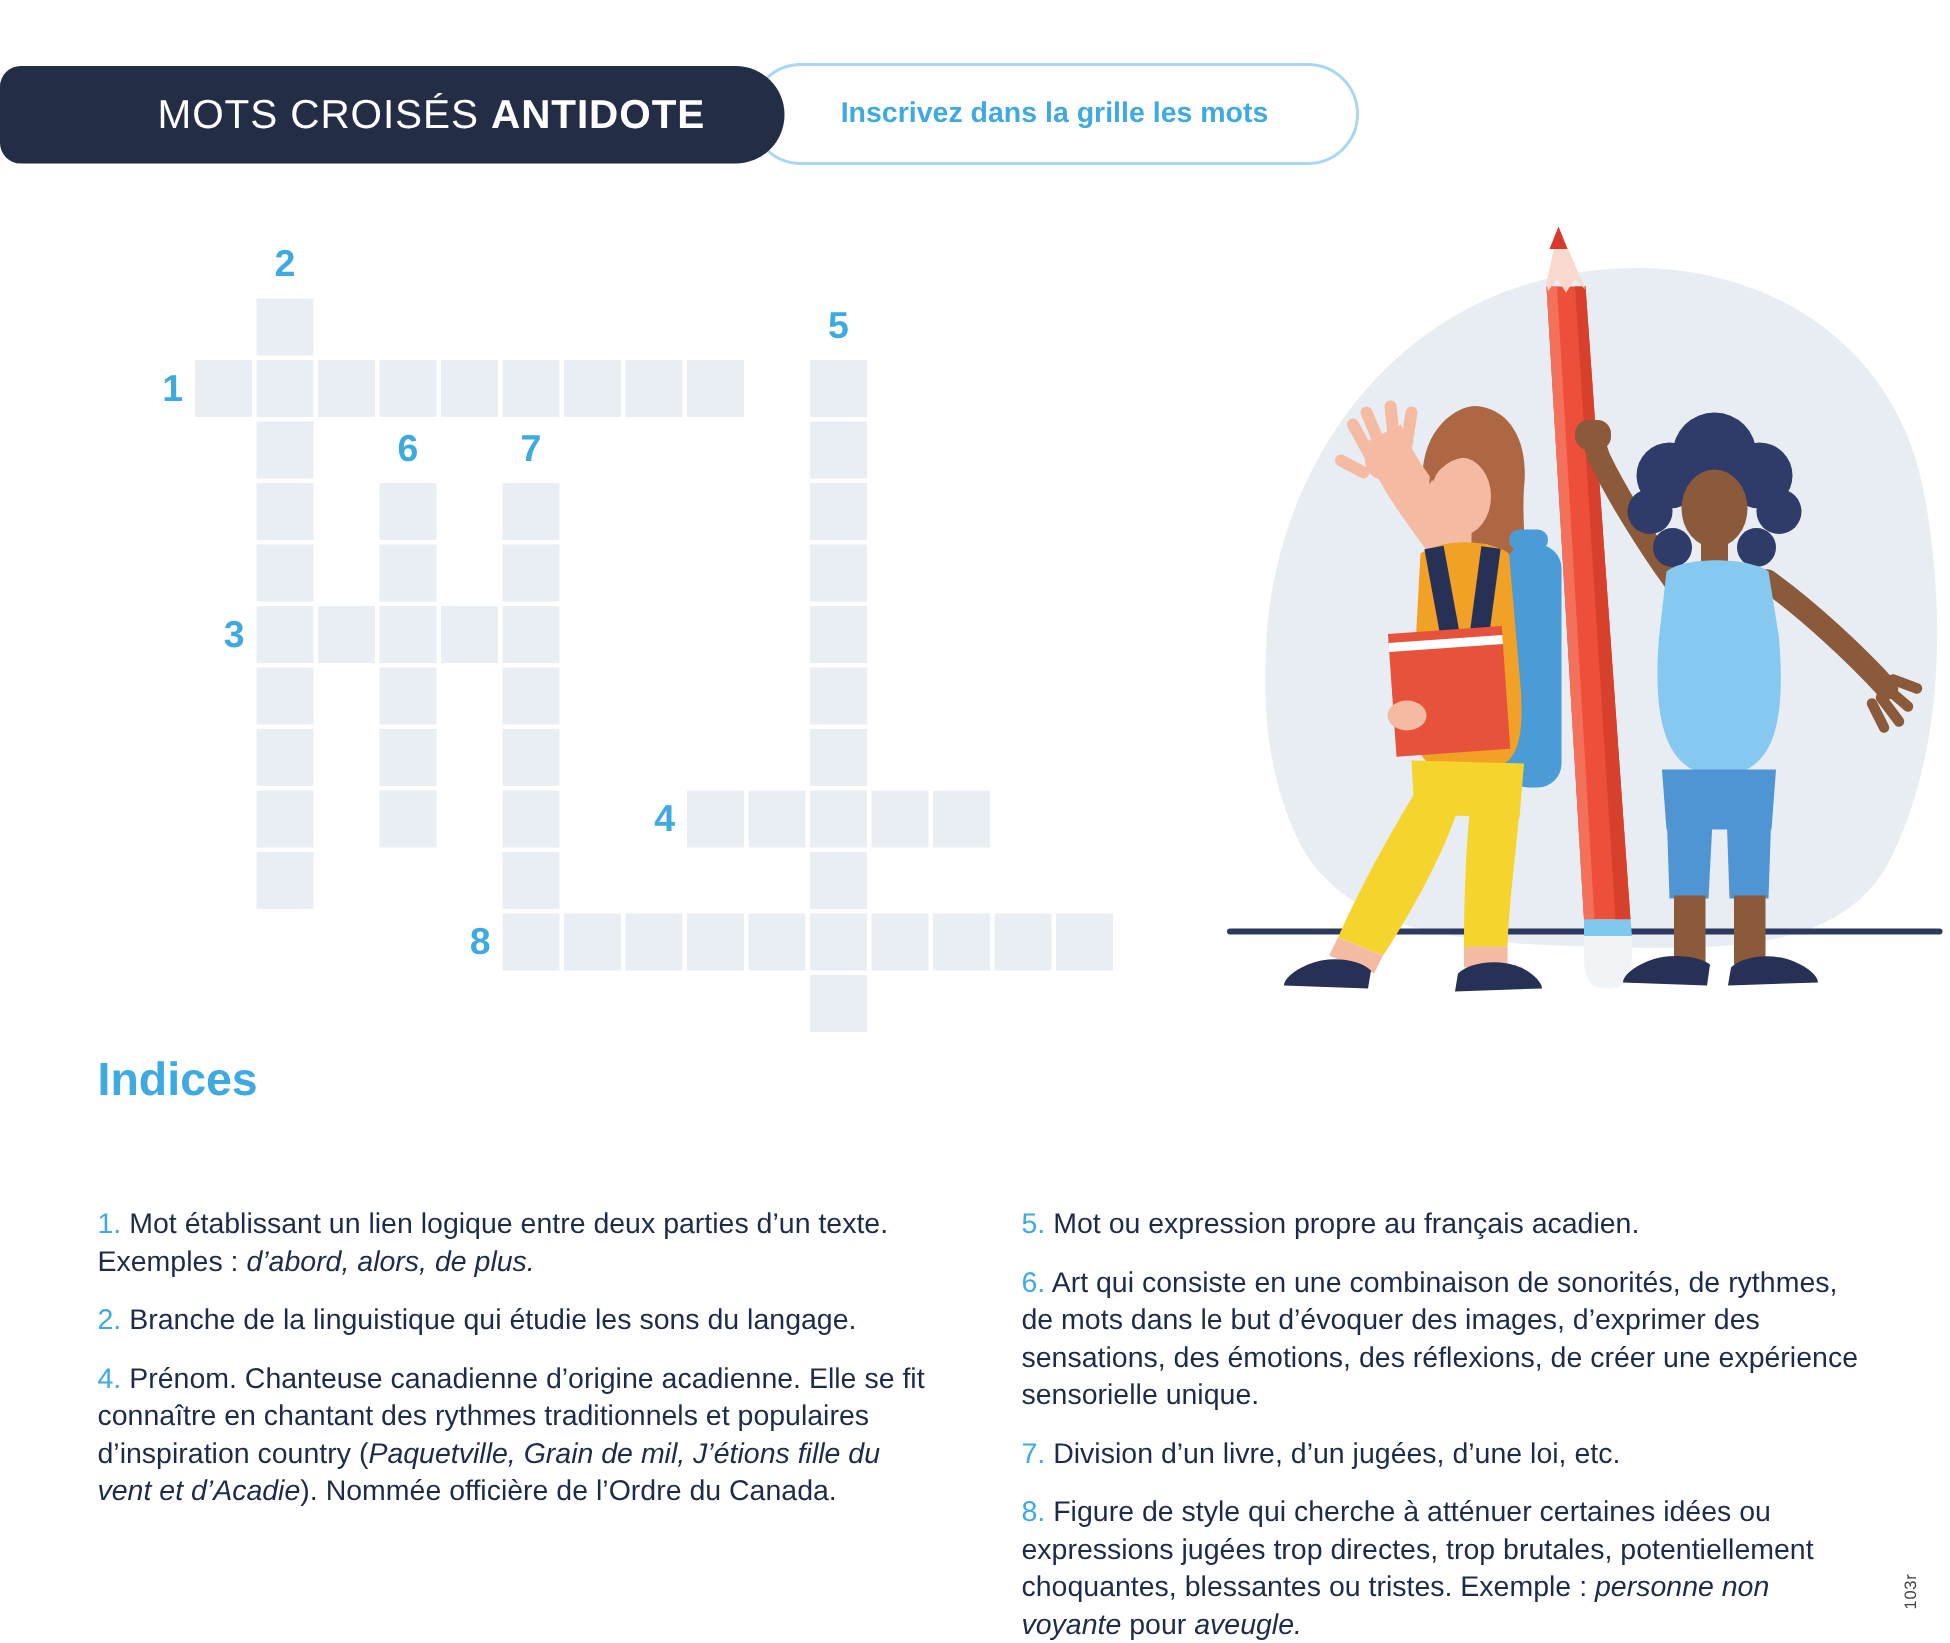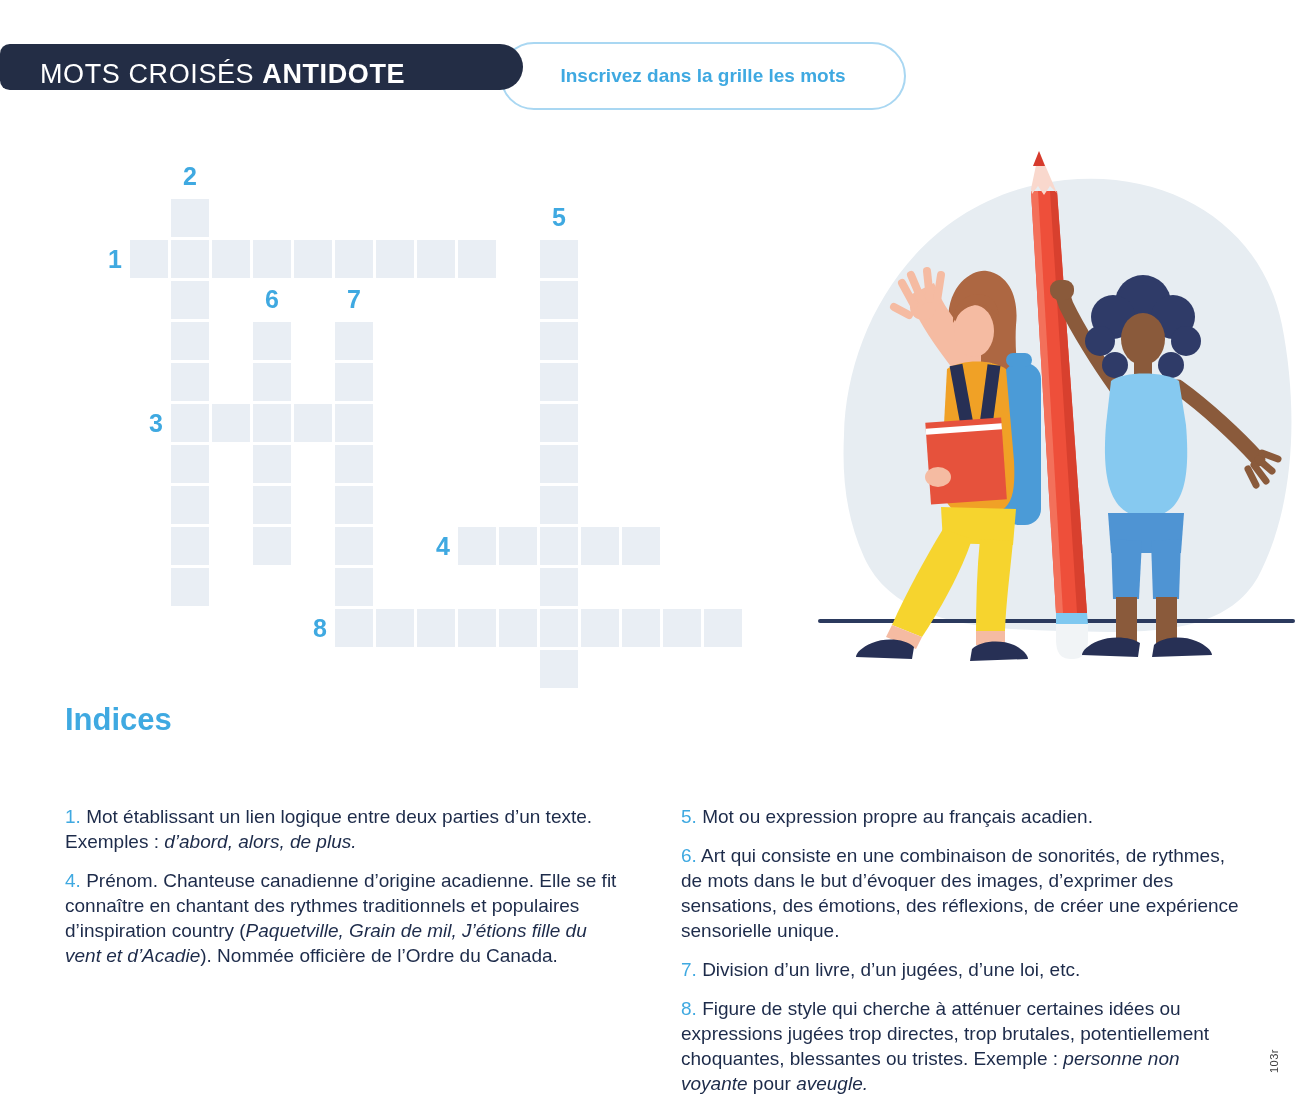--- a/index.html
+++ b/index.html
@@ -10,23 +10,23 @@
   }
   
   .pill{
     position:absolute;left:500px;top:42px;width:406px;height:68px;
     border:2px solid var(--pill-border);border-radius:35px;box-sizing:border-box;
     display:flex;flex-direction:column;justify-content:center;align-items:center;
     color:var(--accent-blue);font-weight:bold;font-size:19px;line-height:26px;
     z-index:1;background:#fff;text-align:center;
   }
   .band{
-    position:absolute;left:0;top:44px;width:523px;height:46px;
+    position:absolute;left:0;top:44px;width:523px;height:65px;
     background:var(--band-bg);border-radius:14px 33px 33px 14px;
-    display:flex;align-items:flex-end;padding-left:40px;box-sizing:border-box;
+    display:flex;align-items:center;padding-left:105px;box-sizing:border-box;
     color:#fff;font-size:27px;letter-spacing:.6px;z-index:2;white-space:pre;
   }
   .band .bold{font-weight:700;}
   
   .crossword{position:absolute;left:0;top:0;width:100%;height:100%;}
   .cell{position:absolute;width:38px;height:38px;background:var(--cell-bg);}
   .gnum{position:absolute;font-weight:bold;font-size:25px;color:var(--accent-blue);}
   .gnum.left{width:34px;height:38px;line-height:38px;text-align:right;}
   .gnum.top{width:38px;height:30px;line-height:30px;text-align:center;}
   
@@ -203,20 +203,21 @@
       <rect x="346" y="472" width="21" height="46" fill="var(--skin-brown)"></rect>
       <path fill="var(--shoe-navy)" d="M330,518 C322,512 302,510 288,516 C278,520 272,526 272,530 L328,532 Z"></path>
       <path fill="var(--shoe-navy)" d="M344,520 C352,512 372,510 386,516 C396,520 402,526 402,530 L342,532 Z"></path>
     </g>
   </svg>
 </div>
 
 <div class="indices-title">Indices</div>
 <div class="clue-col col-left">
     <p class="clue"><span class="cnum">1.</span> <span>Mot établissant un lien logique entre deux parties d’un texte. Exemples : </span><em>d’abord, alors, de plus.</em></p>
+    <p class="clue"><span class="cnum">2.</span> <span>Branche de la linguistique qui étudie les sons du langage.</span></p>
     <p class="clue"><span class="cnum">4.</span> <span>Prénom. Chanteuse canadienne d’origine acadienne. Elle se fit connaître en chantant des rythmes traditionnels et populaires d’inspiration country (</span><em>Paquetville, Grain de mil, J’étions fille du vent et d’Acadie</em><span>). Nommée officière de l’Ordre du Canada.</span></p>
   </div>
 <div class="clue-col col-right">
     <p class="clue"><span class="cnum">5.</span> <span>Mot ou expression propre au français acadien.</span></p>
     <p class="clue"><span class="cnum">6.</span> <span>Art qui consiste en une combinaison de sonorités, de rythmes, de mots dans le but d’évoquer des images, d’exprimer des sensations, des émotions, des réflexions, de créer une expérience sensorielle unique.</span></p>
     <p class="clue"><span class="cnum">7.</span> <span>Division d’un livre, d’un jugées, d’une loi, etc.</span></p>
     <p class="clue"><span class="cnum">8.</span> <span>Figure de style qui cherche à atténuer certaines idées ou expressions jugées trop directes, trop brutales, potentiellement choquantes, blessantes ou tristes. Exemple : </span><em>personne non voyante</em><span> pour </span><em>aveugle.</em></p>
   </div>
 
 <div class="edge-code">103r</div>

